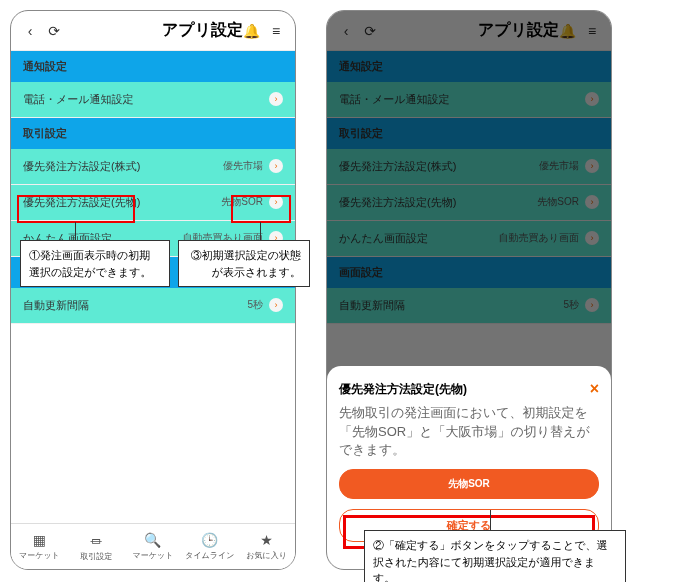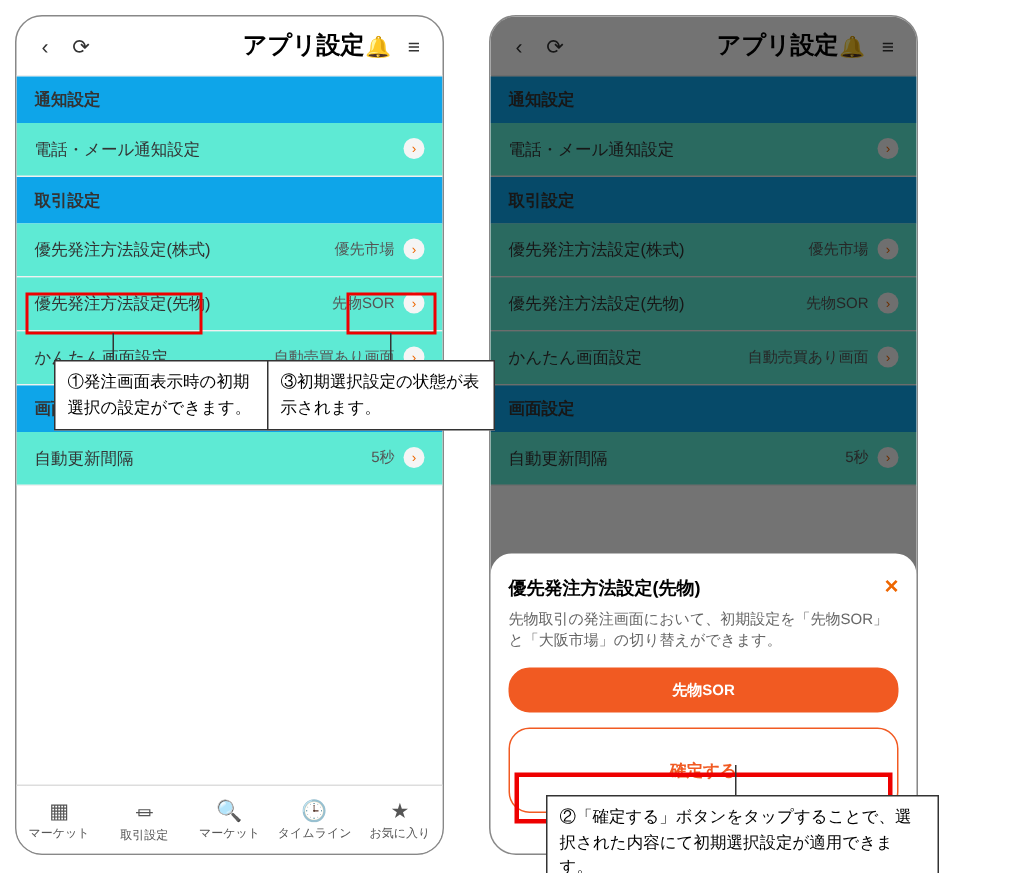--- a/index.html
+++ b/index.html
@@ -18,25 +18,25 @@
 .chev { width:14px; height:14px; border-radius:50%; background:#f5f5f5; display:flex; align-items:center; justify-content:center; font-size:9px; color:#e60; }
 .redbox { position:absolute; border:2px solid #e00; z-index:3; pointer-events:none; }
 .redbox2 { position:absolute; border:3px solid #e00; z-index:12; pointer-events:none; }
 .callout { position:absolute; background:#fff; border:1px solid #333; padding:6px 8px; font-size:11px; line-height:1.5; z-index:20; }
 .bottomnav { position:absolute; bottom:0; left:0; right:0; height:46px; border-top:1px solid #ddd; display:flex; background:#fff; }
 .nav-item { flex:1; display:flex; flex-direction:column; align-items:center; justify-content:center; font-size:8px; color:#555; gap:2px; }
 .nav-item .nicon { font-size:14px; }
 .sheet { position:absolute; left:0; right:0; bottom:0; background:#fff; border-radius:14px 14px 0 0; padding:14px 12px 8px; z-index:10; }
 .sheet-title { font-size:12px; font-weight:600; display:flex; justify-content:space-between; align-items:center; }
 .sheet-close { color:#e60; font-size:16px; }
-.sheet-desc { font-size:10px; color:#666; margin:6px 0 10px; line-height:1.4; }
+.sheet-desc { font-size:13px; color:#666; margin:6px 0 10px; line-height:1.4; }
 .seg { display:flex; gap:8px; margin-bottom:10px; }
 .seg-btn { flex:1; padding:7px 0; border-radius:14px; font-size:10px; text-align:center; border:1px solid #ccc; background:#fff; color:#555; }
 .seg-btn.active { background:#f15a22; border-color:#f15a22; color:#fff; font-weight:600; }
-.confirm { width:100%; padding:20px 0; border-radius:14px; border:1px solid #f15a22; color:#f15a22; background:#fff; font-size:11px; font-weight:600; text-align:center; }
+.confirm { width:100%; padding:8px 0; border-radius:14px; border:1px solid #f15a22; color:#f15a22; background:#fff; font-size:11px; font-weight:600; text-align:center; }
 .cancel-hint { text-align:center; font-size:9px; color:#999; margin-top:6px; }
 .leader { position:absolute; border-left:1px solid #333; z-index:19; }
 </style>
 </head>
 <body>
 
 <div class="container">
 
   <div class="phone">
     <div class="topbar">
@@ -170,19 +170,19 @@
         <div class="seg-btn active">先物SOR</div>
       </div>
       <div class="confirm">確定する</div>
       <div class="cancel-hint">キャンセル</div>
     </div>
 
     <div class="redbox2" style="left:16px; bottom:20px; width:252px; height:34px;"></div>
   </div>
 </div>
 
-<div class="callout" style="left:20px; top:240px; width:150px;margin-left:16px;">①発注画面表示時の初期選択の設定ができます。</div>
-<div class="callout" style="left:178px; top:240px; width:152px;">③初期選択設定の状態が表示されます。</div>
+<div class="callout" style="left:20px; top:240px; width:150px;">①発注画面表示時の初期選択の設定ができます。</div>
+<div class="callout" style="left:178px; top:240px; width:132px;text-align:right;">③初期選択設定の状態が表示されます。</div>
 <div class="leader" style="left:75px; top:222px; height:18px;"></div>
 <div class="leader" style="left:260px; top:222px; height:18px;"></div>
 
 <div class="callout" style="left:364px; top:530px; width:262px;">②「確定する」ボタンをタップすることで、選択された内容にて初期選択設定が適用できます。</div>
 <div class="leader" style="left:490px; top:510px; height:20px;"></div>
 
 </body></html>

